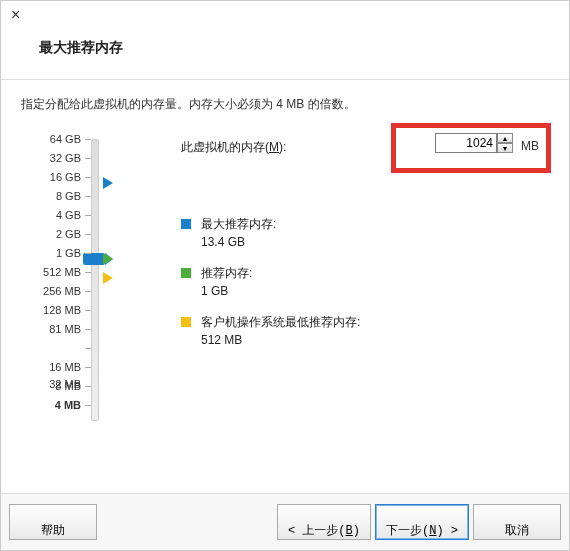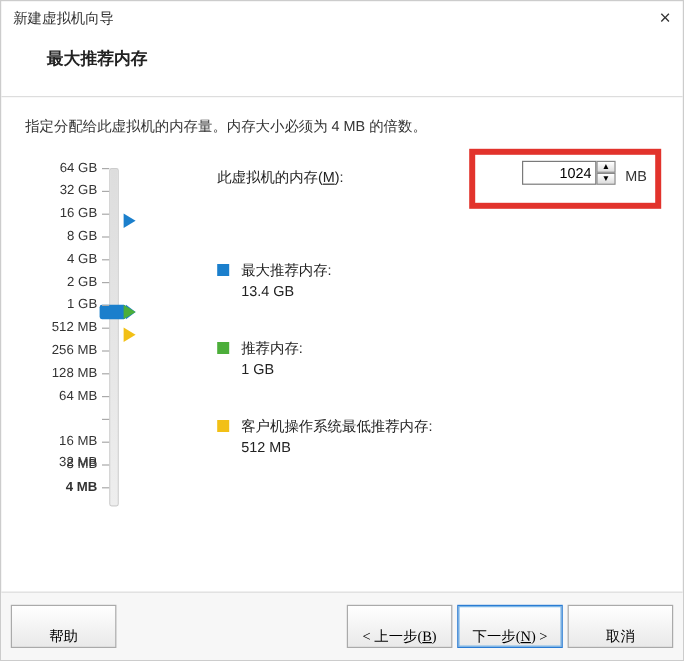--- a/index.html
+++ b/index.html
@@ -22,37 +22,36 @@
 .thumb::after{content:"";position:absolute;right:-8px;top:0;border-top:6px solid transparent;border-bottom:6px solid transparent;border-left:8px solid #1b7fcc}
 .info-col{flex:1;padding-left:100px;position:relative}
 .mem-label{font-size:12px;color:#222;margin-bottom:6px}
 .input-wrap{position:absolute;top:-6px;right:10px;display:flex;align-items:flex-end}
 .highlight-box{position:absolute;top:-16px;right:-2px;width:160px;height:50px;border:5px solid #e2332c;box-sizing:border-box}
 .num-input{width:62px;height:20px;font-size:12px;text-align:right;padding:1px 3px;box-sizing:border-box;border:1px solid #7a7a7a;background:#fff;color:#000}
 .num-input::selection{background:#1a72c9;color:#fff}
 .spinner{display:flex;flex-direction:column;margin-left:0}
 .spin-btn{width:16px;height:10px;border:1px solid #888;background:linear-gradient(#fff,#ddd);font-size:7px;line-height:7px;text-align:center;padding:0}
 .unit{margin-left:8px;font-size:12px}
-.rec-block{display:flex;margin-top:32px}
+.rec-block{display:flex;margin-top:16px}
 .sq{width:10px;height:10px;margin-top:3px;margin-right:10px;flex:0 0 auto}
 .rec-text{font-size:12px;color:#222}
 .rec-val{font-size:12px;color:#222;margin-top:2px}
 .footer{position:absolute;bottom:0;left:0;right:0;display:flex;align-items:center;padding:10px 8px;border-top:1px solid #ddd;background:#f7f7f7}
-.btn{height:24px;min-width:88px;padding:17px 10px;font-size:12px;background:linear-gradient(#fff,#e9e9e9);border:1px solid #aaa;cursor:pointer;font-family:Liberation Serif, serif}
+.btn{height:24px;min-width:88px;padding:17px 10px;font-size:12px;background:linear-gradient(#fff,#e9e9e9);border:1px solid #aaa;cursor:pointer;font-family:Liberation Mono, monospace}
 .btn.primary{border:1px solid #2b7cd3;box-shadow:0 0 0 1px #7db7e8 inset}
 .spacer{flex:1}
 .watermark{position:absolute;right:6px;bottom:32px;font-size:14px;color:#d0d0d0;font-style:italic;font-weight:bold;pointer-events:none}
 u{text-decoration:underline}
 </style>
 </head>
 <body>
 <div class="window">
 
   <div class="titlebar">
-    <span>新建虚拟机向导</span>
     <span class="close-icon">×</span>
   </div>
 
   <div class="header">
     <div class="title">最大推荐内存</div>
   </div>
 
   <div class="body">
     <div class="instruction">指定分配给此虚拟机的内存量。内存大小必须为 4 MB 的倍数。</div>
 
@@ -76,21 +75,21 @@
           <div class="tick" style="top: 89px;">2 GB</div>
           <div class="tick-line" style="top: 95px;"></div>
           <div class="tick" style="top: 108px;">1 GB</div>
           <div class="tick-line" style="top: 114px;"></div>
           <div class="tick" style="top: 127px;">512 MB</div>
           <div class="tick-line" style="top: 133px;"></div>
           <div class="tick" style="top: 146px; margin-left: 18px;">256 MB</div>
           <div class="tick-line" style="top: 152px;"></div>
           <div class="tick" style="top: 165px;">128 MB</div>
           <div class="tick-line" style="top: 171px;"></div>
-          <div class="tick" style="top: 184px;">64 MB</div>
+          <div class="tick" style="top: 184px;">81 MB</div>
           <div class="tick-line" style="top: 190px;"></div>
           <div class="tick" style="top: 203px; margin-top: 36px;">32 MB</div>
           <div class="tick-line" style="top: 209px;"></div>
           <div class="tick" style="top: 222px;">16 MB</div>
           <div class="tick-line" style="top: 228px;"></div>
           <div class="tick" style="top: 241px;">8 MB</div>
           <div class="tick-line" style="top: 247px;"></div>
           <div class="tick" style="top: 260px; font-weight: bold;">4 MB</div>
           <div class="tick-line" style="top: 266px;"></div>
         </div>

